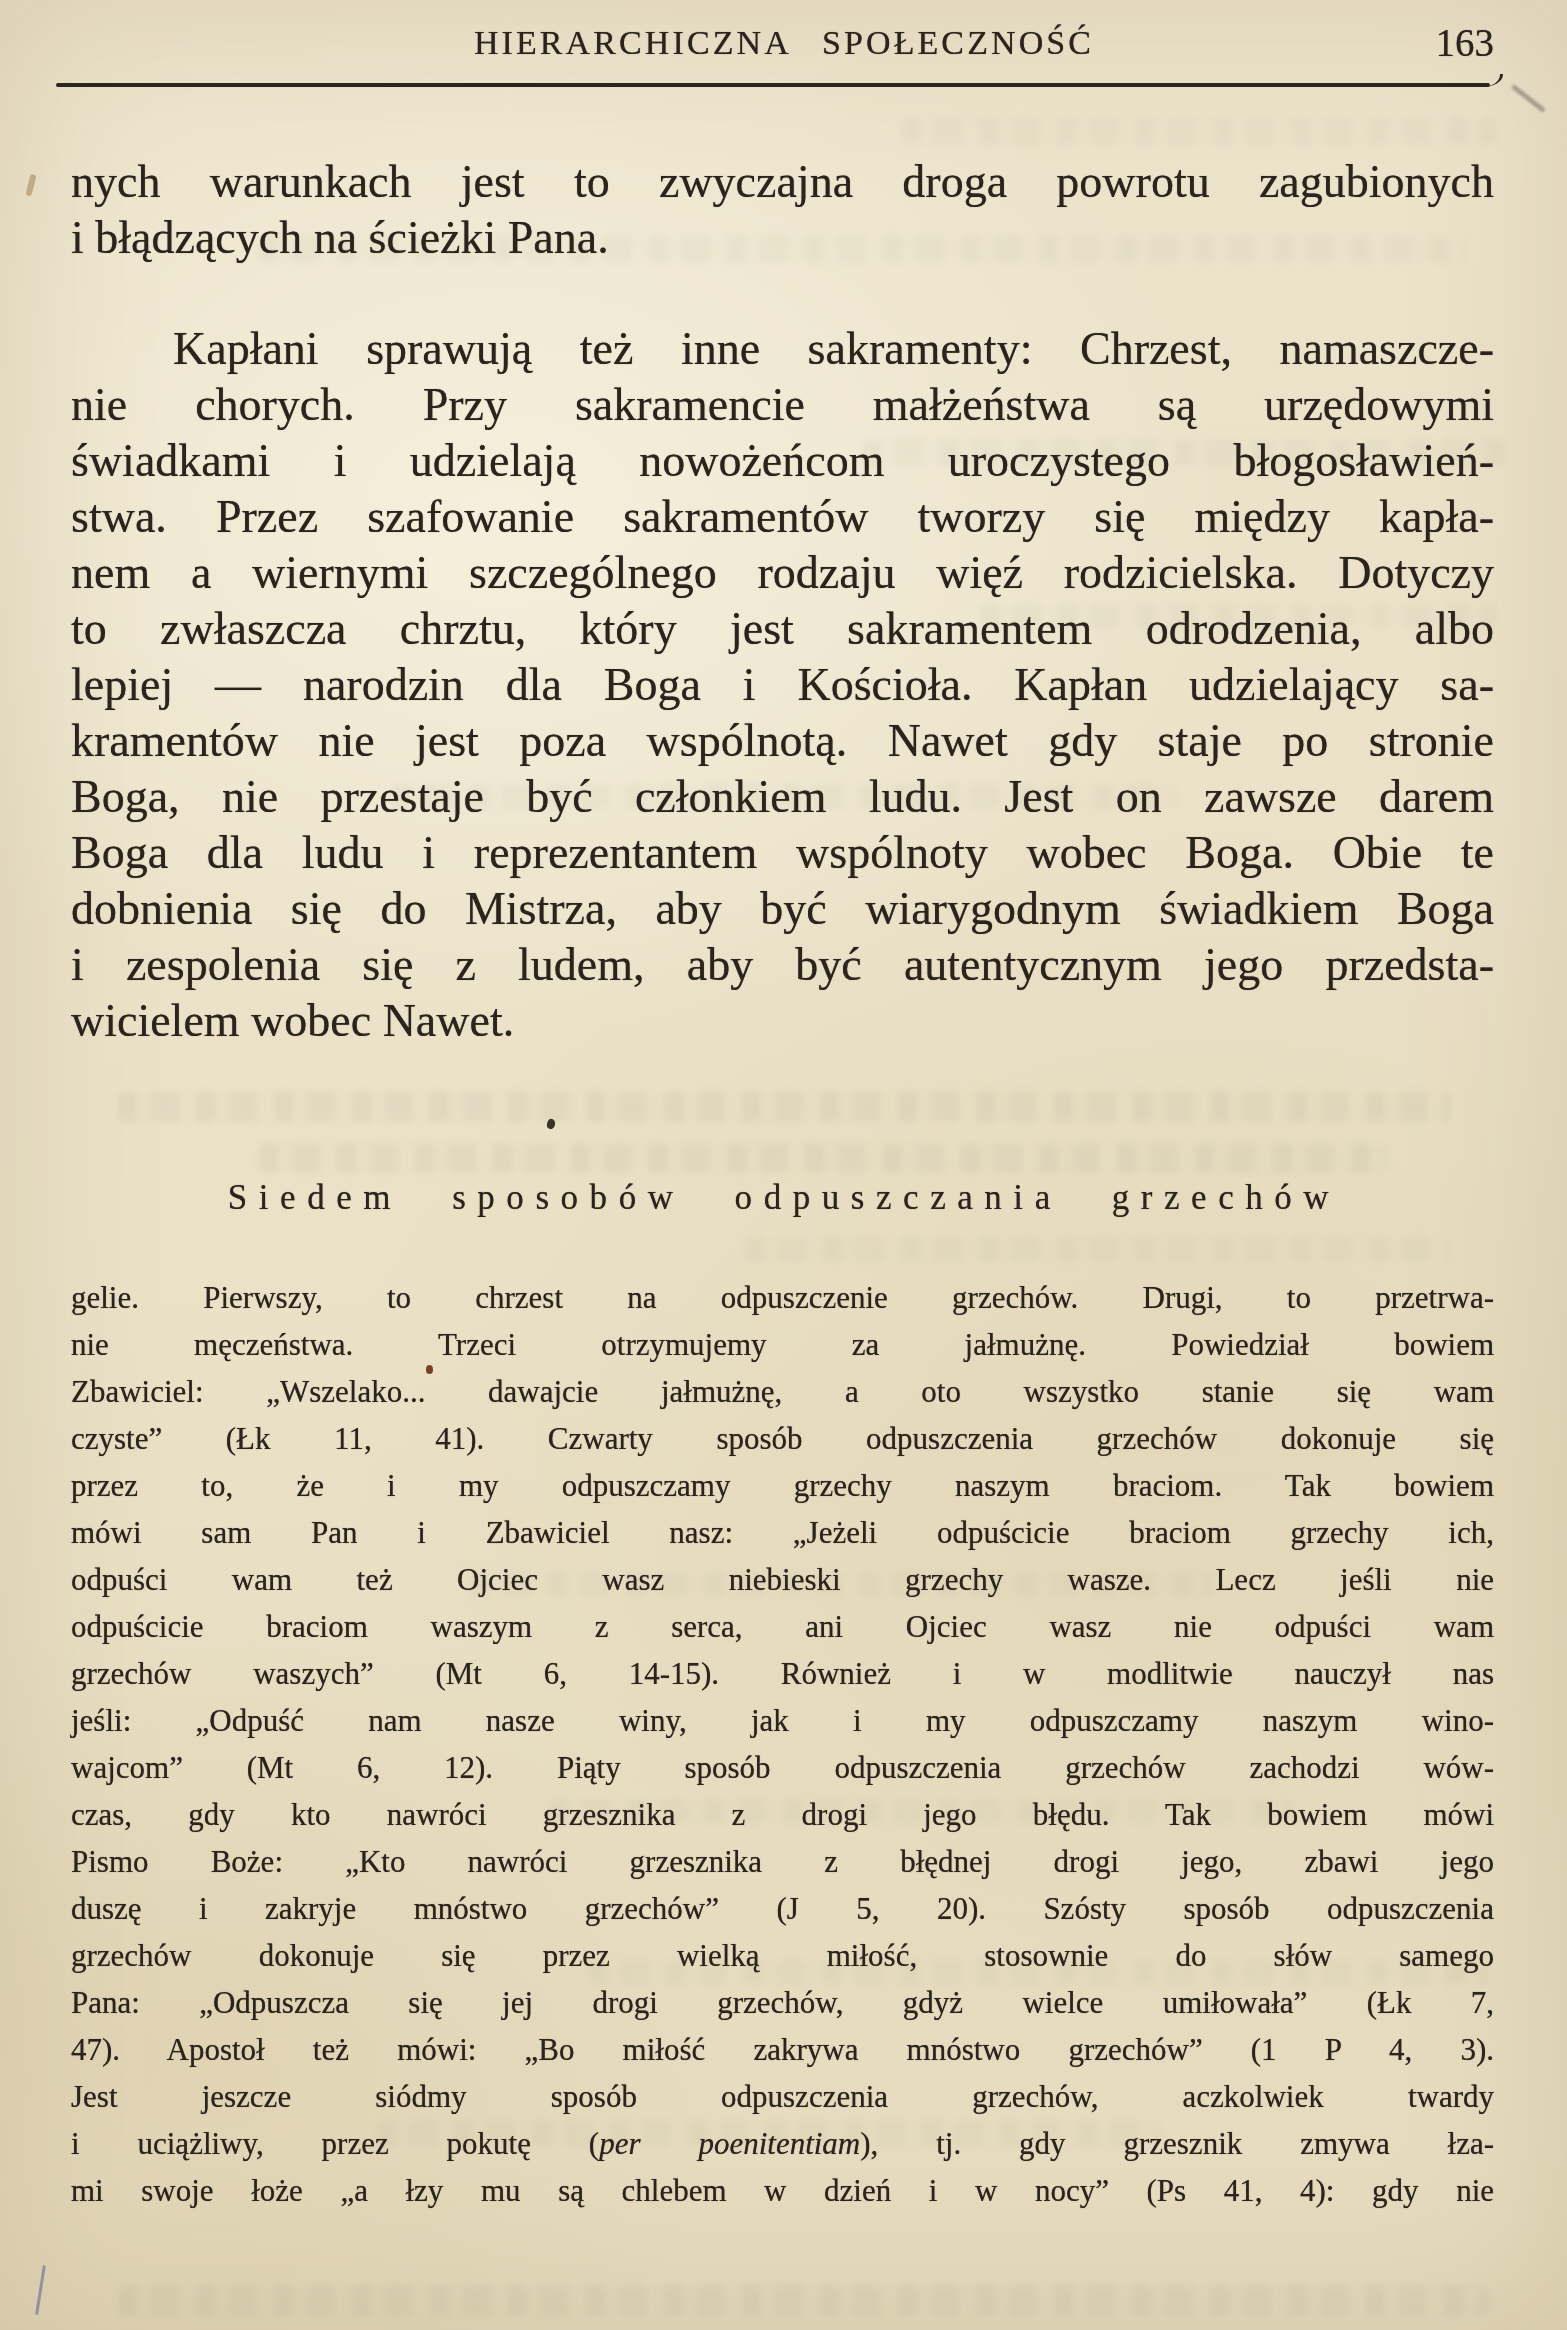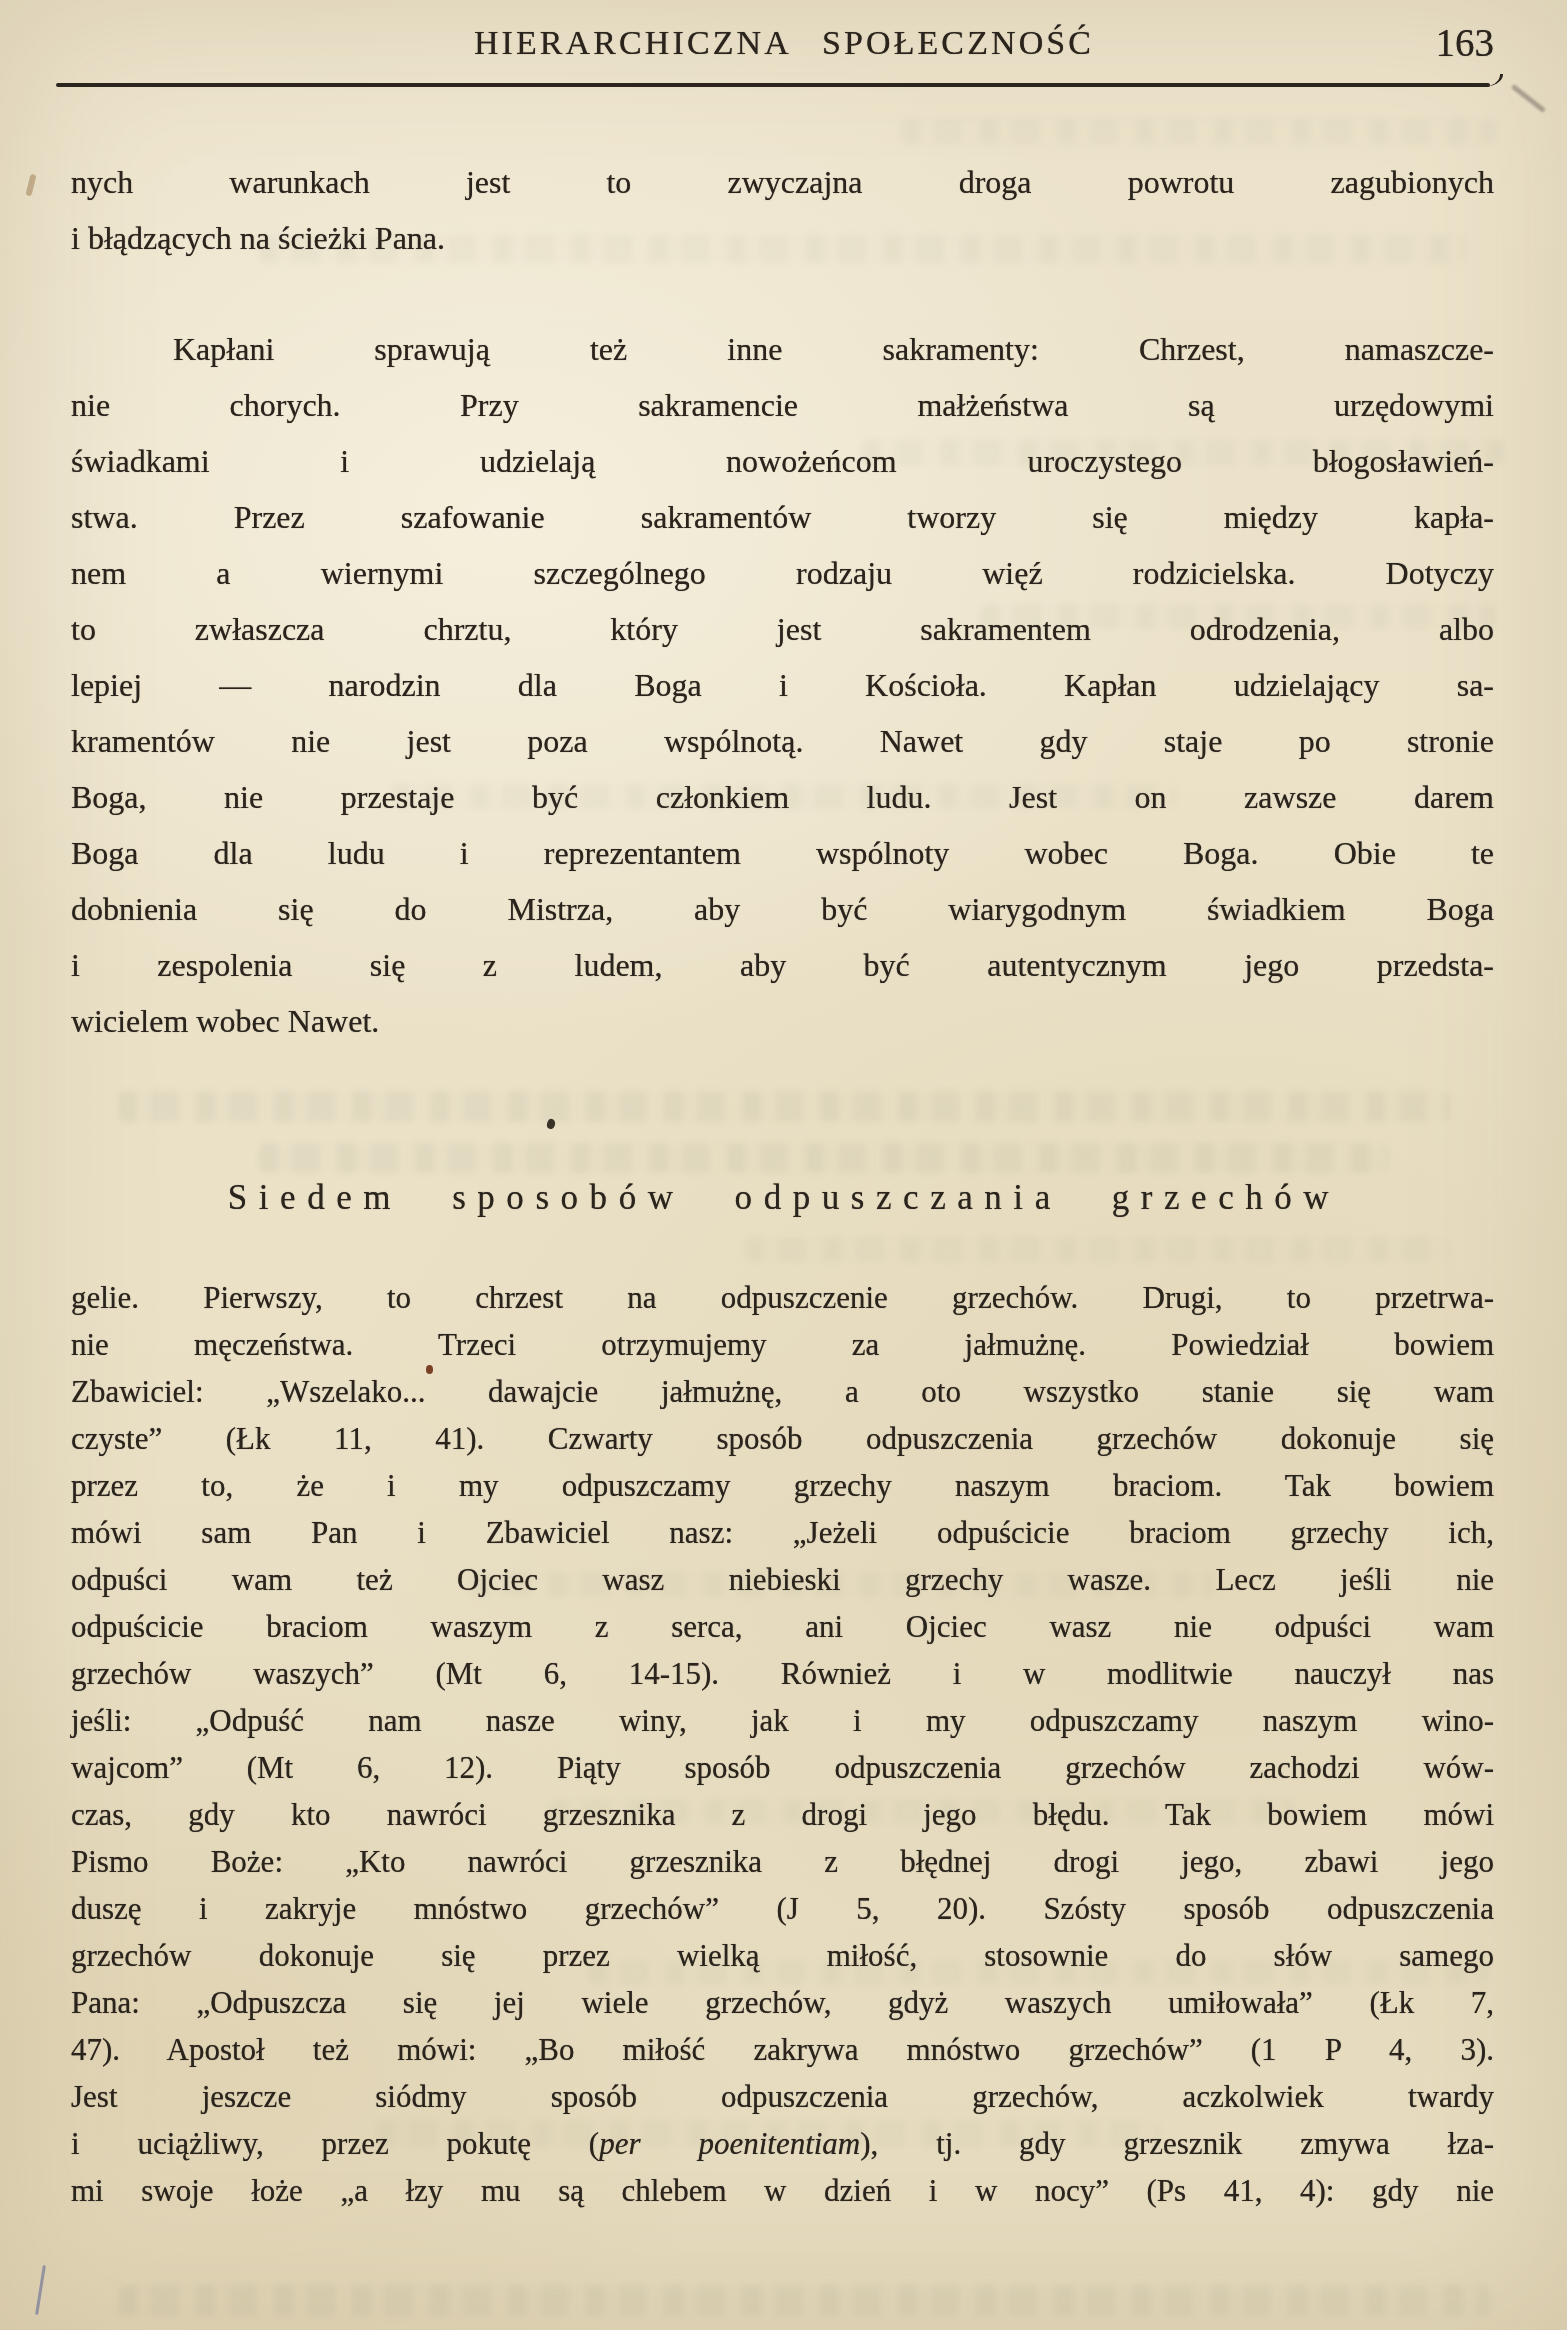--- a/index.html
+++ b/index.html
@@ -41,21 +41,21 @@
     border-right:3.1px solid #2b251e;
     border-bottom-right-radius:100% 100%;
   }
 
   
   .para { position:absolute; left:71px; width:1423px; }
   .tline {
     text-align:justify; text-align-last:justify; text-justify:inter-word;
     text-shadow:0 0 0.8px rgba(42,36,29,.72);
   }
-  .body .tline { font-size:32px; height:56px; line-height:56px; }
+  .body .tline { font-size:46px; height:56px; line-height:56px; }
   .quote .tline { font-size:31px; height:47px; line-height:47px; }
   .tline.indent { padding-left:102px;margin-top:40px; }
   .quote .tline.indent { padding-left:71px; }
   .tline.last { text-align-last:left; }
   .it { font-style:italic; }
 
   .p1 { top:154px; }
   .p2 { top:281px; }
   .quote { top:1274px; }
 
@@ -134,21 +134,21 @@
       <div class="tline"><span>mówi sam Pan i Zbawiciel nasz: „Jeżeli odpuścicie braciom grzechy ich,</span></div>
       <div class="tline"><span>odpuści wam też Ojciec wasz niebieski grzechy wasze. Lecz jeśli nie</span></div>
       <div class="tline"><span>odpuścicie braciom waszym z serca, ani Ojciec wasz nie odpuści wam</span></div>
       <div class="tline"><span>grzechów waszych” (Mt 6, 14-15). Również i w modlitwie nauczył nas</span></div>
       <div class="tline"><span>jeśli: „Odpuść nam nasze winy, jak i my odpuszczamy naszym wino-</span></div>
       <div class="tline"><span>wajcom” (Mt 6, 12). Piąty sposób odpuszczenia grzechów zachodzi wów-</span></div>
       <div class="tline"><span>czas, gdy kto nawróci grzesznika z drogi jego błędu. Tak bowiem mówi</span></div>
       <div class="tline"><span>Pismo Boże: „Kto nawróci grzesznika z błędnej drogi jego, zbawi jego</span></div>
       <div class="tline"><span>duszę i zakryje mnóstwo grzechów” (J 5, 20). Szósty sposób odpuszczenia</span></div>
       <div class="tline"><span>grzechów dokonuje się przez wielką miłość, stosownie do słów samego</span></div>
-      <div class="tline"><span>Pana: „Odpuszcza się jej wiele grzechów, gdyż waszych umiłowała” (Łk 7,</span></div>
+      <div class="tline"><span>Pana: „Odpuszcza się jej drogi grzechów, gdyż wielce umiłowała” (Łk 7,</span></div>
       <div class="tline"><span>47). Apostoł też mówi: „Bo miłość zakrywa mnóstwo grzechów” (1 P 4, 3).</span></div>
       <div class="tline"><span>Jest jeszcze siódmy sposób odpuszczenia grzechów, aczkolwiek twardy</span></div>
       <div class="tline"><span>i uciążliwy, przez pokutę (</span><span class="it">per poenitentiam</span><span>), tj. gdy grzesznik zmywa łza-</span></div>
       <div class="tline"><span>mi swoje łoże „a łzy mu są chlebem w dzień i w nocy” (Ps 41, 4): gdy nie</span></div>
     </div>
 
   <div class="artifact" style="left:28px; top:174px; width:5.5px; height:22px; background:rgba(160,128,86,.55); border-radius:3.1px; transform:rotate(14deg);"></div>
   <div class="artifact" style="left:1508px; top:96px; width:41px; height:4.7px; background:rgba(120,110,100,.55); border-radius:2.4px; transform:rotate(38deg); filter:blur(0.8px);"></div>
   <div class="artifact" style="left:547px; top:1119px; width:7.8px; height:10.2px; background:#3a332a; border-radius:45% 55% 50% 50%; transform:rotate(20deg);"></div>
   <div class="artifact" style="left:426px; top:1365px; width:7px; height:8.6px; background:#7a4026; border-radius:50%;"></div>

